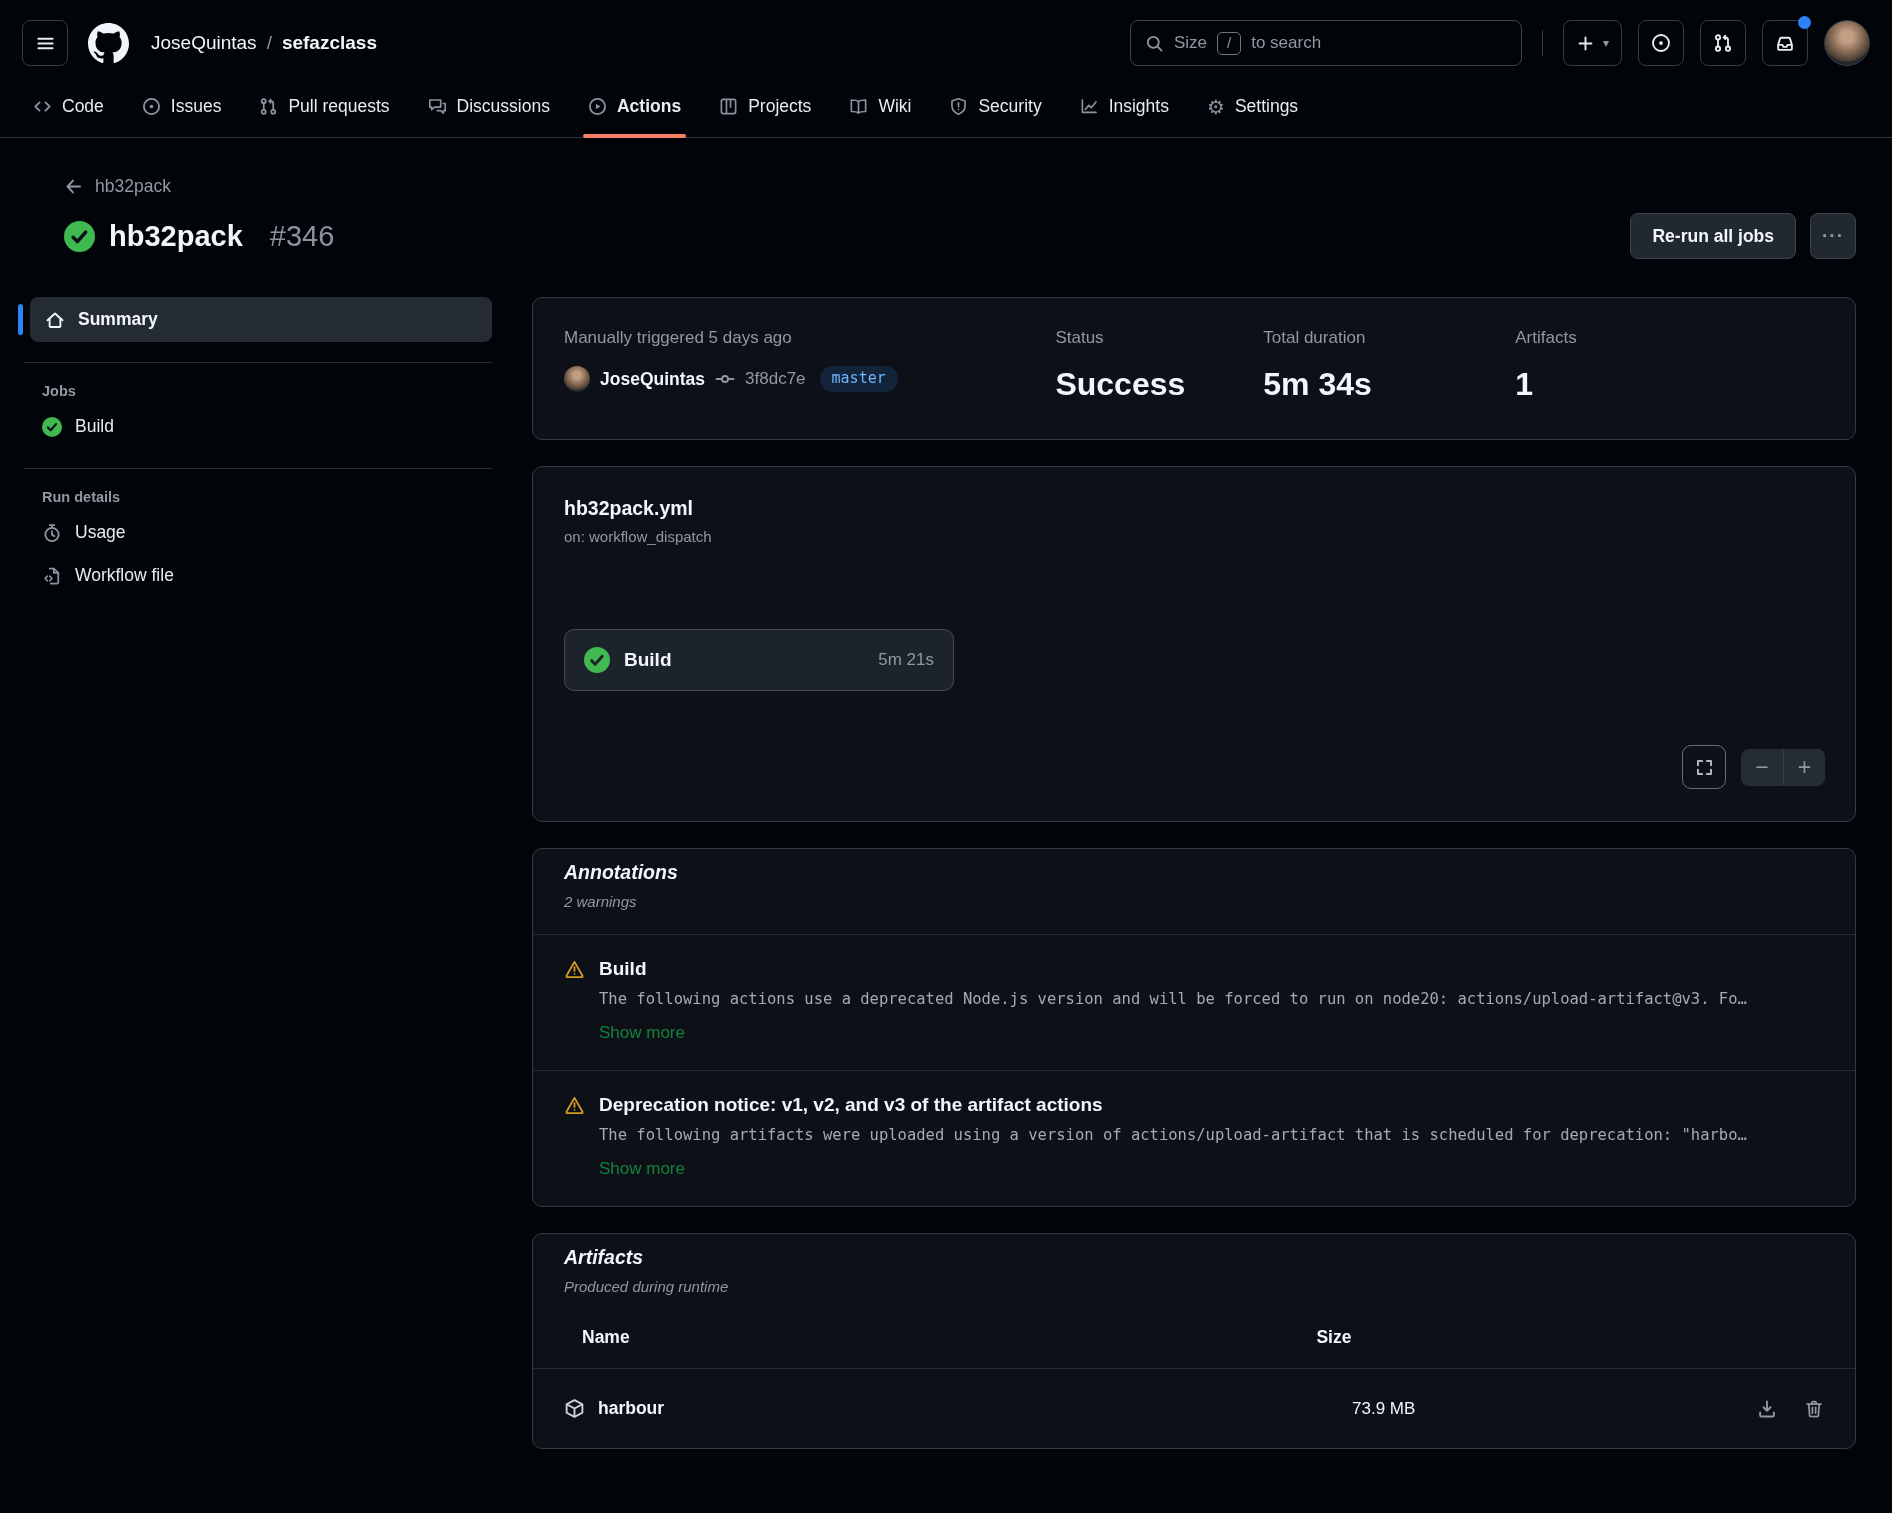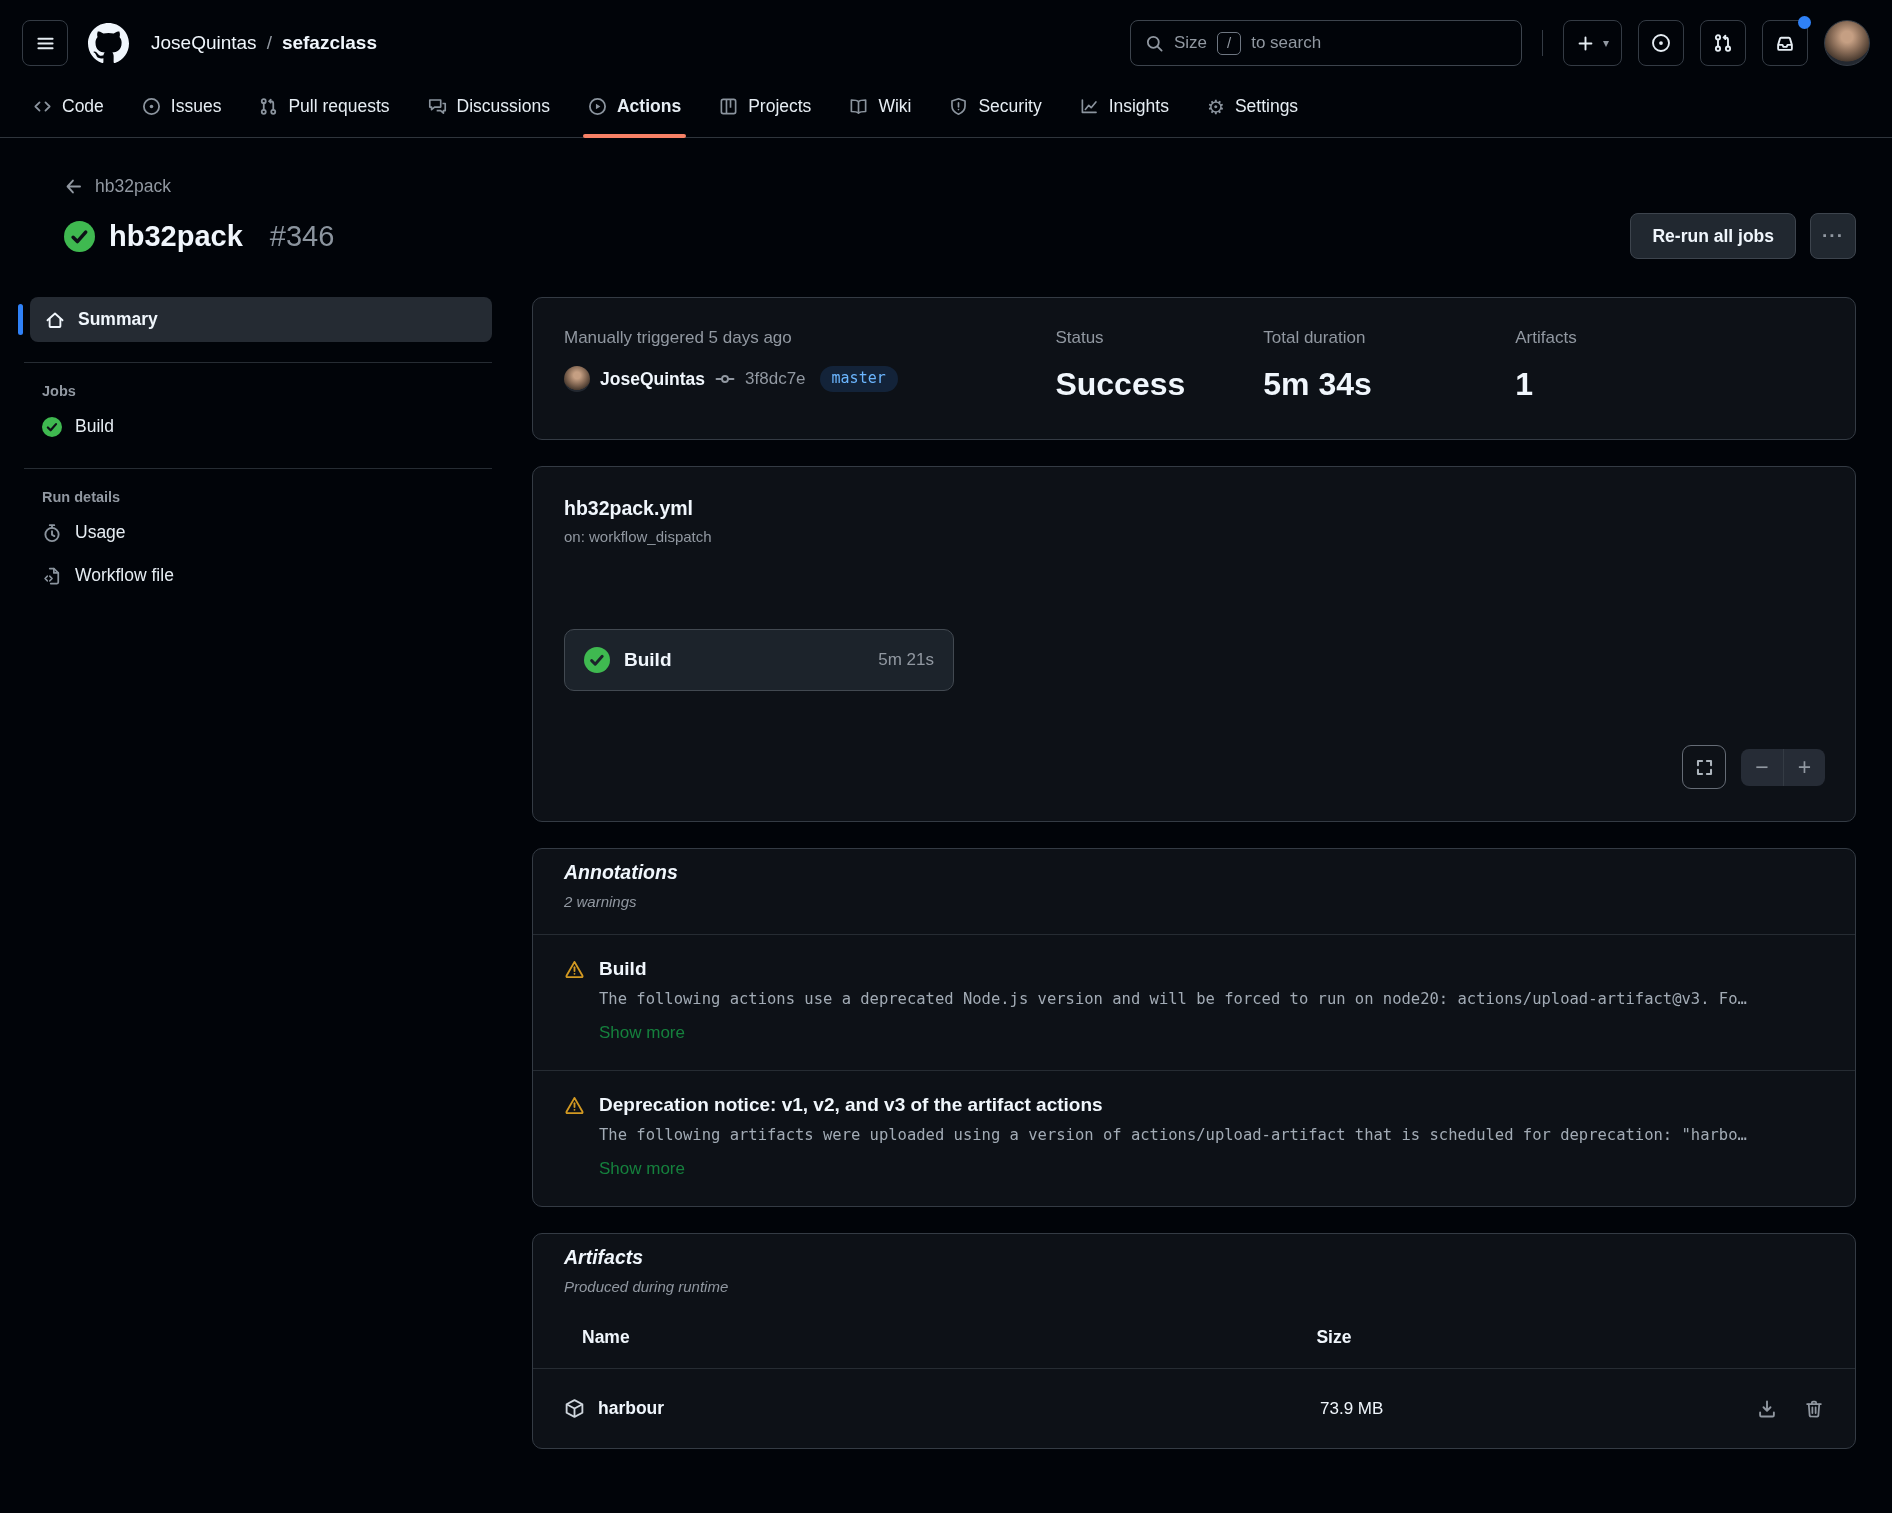--- a/index.html
+++ b/index.html
@@ -132,21 +132,21 @@
   .warning + .warning { border-top:1px solid #262c33; }
   .warning-title { display:flex; align-items:center; gap:14px; font-size:19px; font-weight:700; }
   .warn-icon { color:#d29922; }
   .warning-msg {
     margin:10px 0 0 35px; font-family:"DejaVu Sans Mono","Liberation Mono",monospace;
     font-size:15.5px; color:#a2abb5; white-space:nowrap; overflow:hidden;
   }
   .show-more { margin:15px 0 0 35px; color:#15803d; font-size:17px; cursor:pointer; width:max-content; }
 
   .table-head { display:grid; grid-template-columns:60% 1fr auto; padding:32px 49px 20px; font-weight:700; font-size:17.5px; }
-  .artifact-row { display:grid; grid-template-columns:60% 1fr auto; padding:29px 31px; border-top:1px solid #262c33; align-items:center; }
+  .artifact-row { display:grid; grid-template-columns:60% 1fr auto; padding:29px 31px; border-top:1px solid #262c33; align-items:center;gap:32px; }
   .artifact-name { display:flex; align-items:center; gap:13px; font-weight:700; font-size:17.5px; }
   .pkg-icon { color:#cfd6dd; }
   .artifact-size { font-size:17px; }
   .row-actions { display:flex; gap:27px; color:#9198a1; }
   .row-actions > span { cursor:pointer; }
 </style>
 </head>
 <body>
 
 <div class="header">

